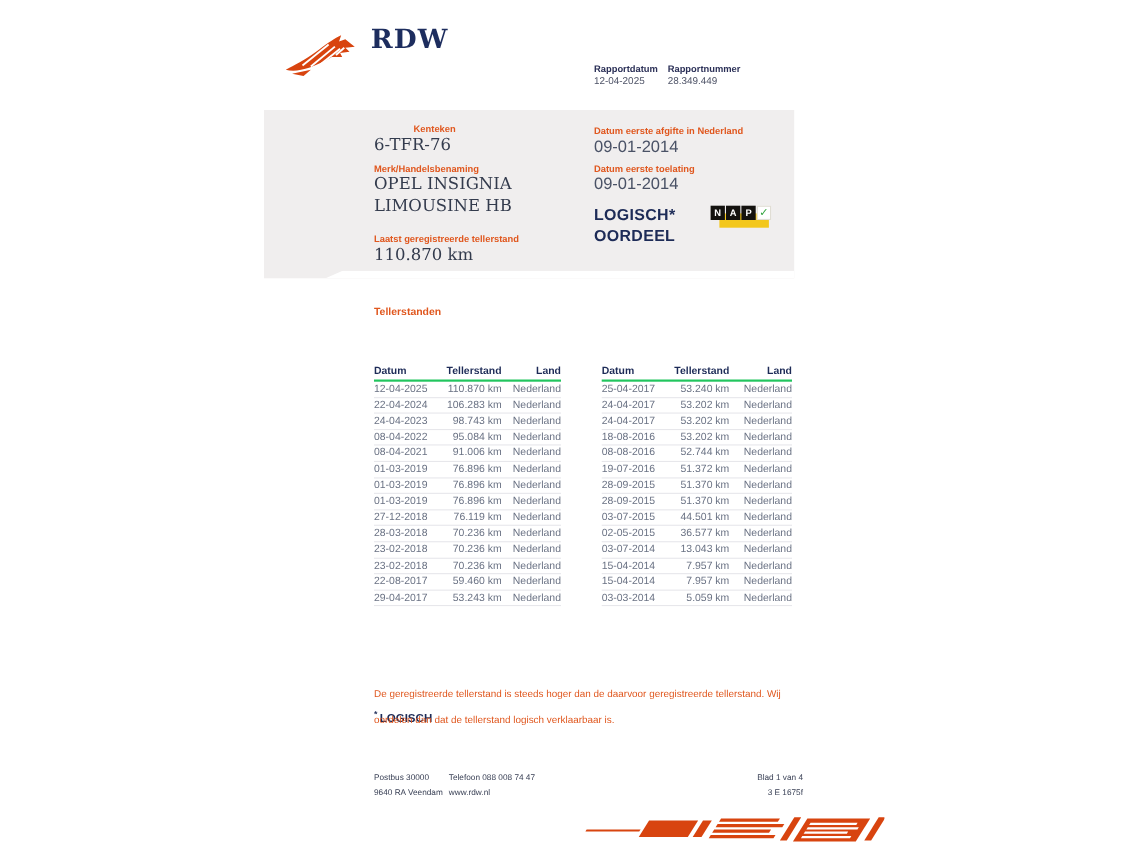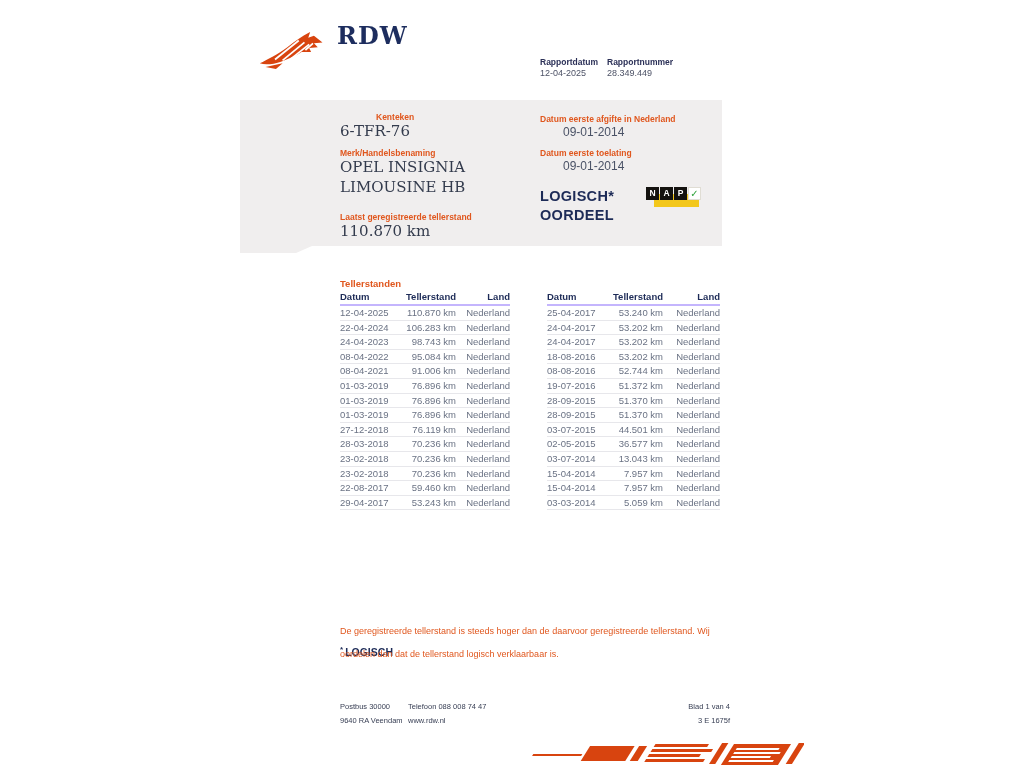--- a/index.html
+++ b/index.html
@@ -18,21 +18,21 @@
   .rpt-value { position:absolute; top:68px; font-size:9px; color:#4D5266; }
   .rpt-date { left:540px; } .rpt-num { left:607px; }
 
   
   .summary-box { position:absolute; left:240px; top:100px; width:482px; height:153px; background:#F0EEEE; }
   .notch { position:absolute; left:56px; top:146px; width:426px; height:7px; background:#fff;
            clip-path:polygon(16px 0, 100% 0, 100% 100%, 0 100%); }
   .olabel { position:absolute; font-size:8.5px; font-weight:bold; color:#E0571E; }
   .bigval { position:absolute; font-family:"DejaVu Serif","Liberation Serif",serif;
             font-size:15px; color:#333B4D; line-height:20px; }
-  .smval { position:absolute; font-size:12px; color:#4A5266;margin-left:23px; }
+  .smval { position:absolute; font-size:15px; color:#4A5266; }
   .lbl-kenteken { left:100px; top:12px;margin-left:36px; }
   .val-kenteken { left:100px; top:21px; }
   .lbl-merk { left:100px; top:48px; }
   .val-merk { left:100px; top:57px; }
   .lbl-teller { left:100px; top:112px;text-align:right; }
   .val-teller { left:100px; top:121px; }
   .lbl-afgifte { left:300px; top:14px; }
   .val-afgifte { left:300px; top:25px; }
   .lbl-toelating { left:300px; top:48px; }
   .val-toelating { left:300px; top:59px; }
@@ -48,21 +48,21 @@
   .nap-check { position:absolute; left:42px; top:2px; width:13px; height:13px; background:#fff;
                color:#2FA23C; font-size:10px; font-weight:bold; text-align:center; line-height:12px;
                border:1px solid #e0ddd4; }
 
   
   .section-title { position:absolute; left:340px; top:278px; font-size:9.5px; font-weight:bold; color:#E0571E; }
   .dtable { position:absolute; top:291px; }
   .dtable.left { left:340px; width:170px; }
   .dtable.right { left:547px; width:173px; }
   .thead { display:flex; font-size:9.5px; font-weight:bold; color:#1D2B57;
-           border-bottom:2px solid #c4b5fd; padding-bottom:2px; }
+           border-bottom:2px solid #22c55e; padding-bottom:2px;margin-top:41px; }
   .trow { display:flex; height:14.6px; line-height:14.6px; font-size:9.5px; color:#6A7284;
           border-bottom:1px solid #E7E7EB; }
   .c0 { width:62px; text-align:left; }
   .c1 { width:54px; text-align:right; }
   .c2 { flex:1; text-align:right; }
 
   
   .fn-title { position:absolute; left:340px; top:605px; font-size:10.5px; font-weight:bold; color:#1D2B57;margin-top:40px; }
   .fn-star { font-size:8px; vertical-align:4px; margin-right:2px; }
   .fn-text { position:absolute; left:340px; top:620px; width:392px; font-size:9px; color:#E0571E;

